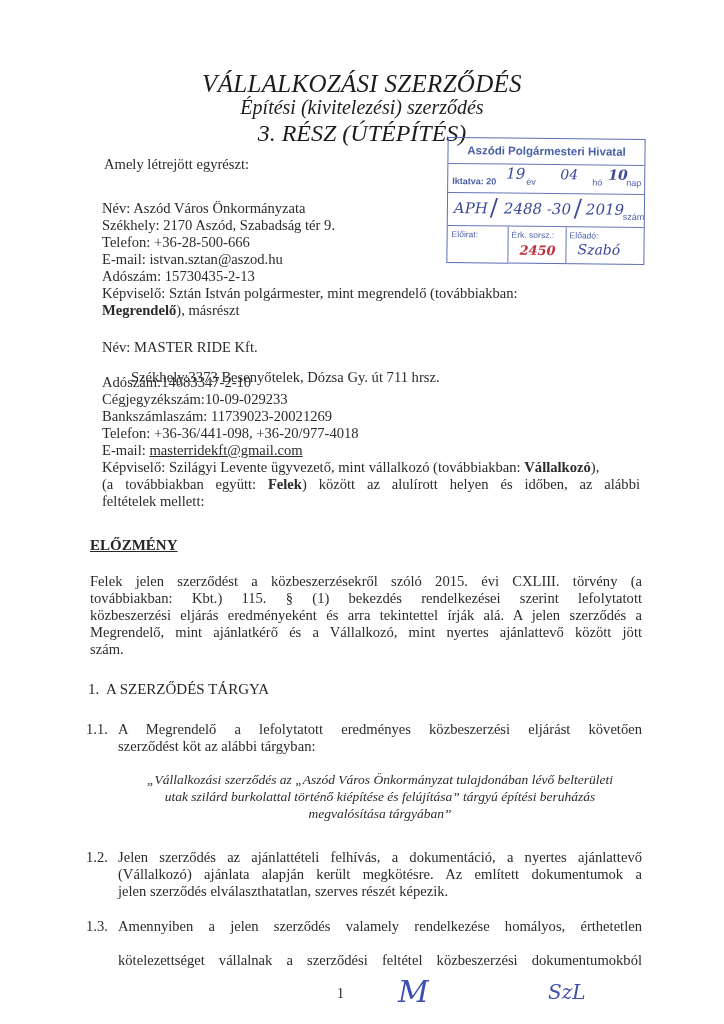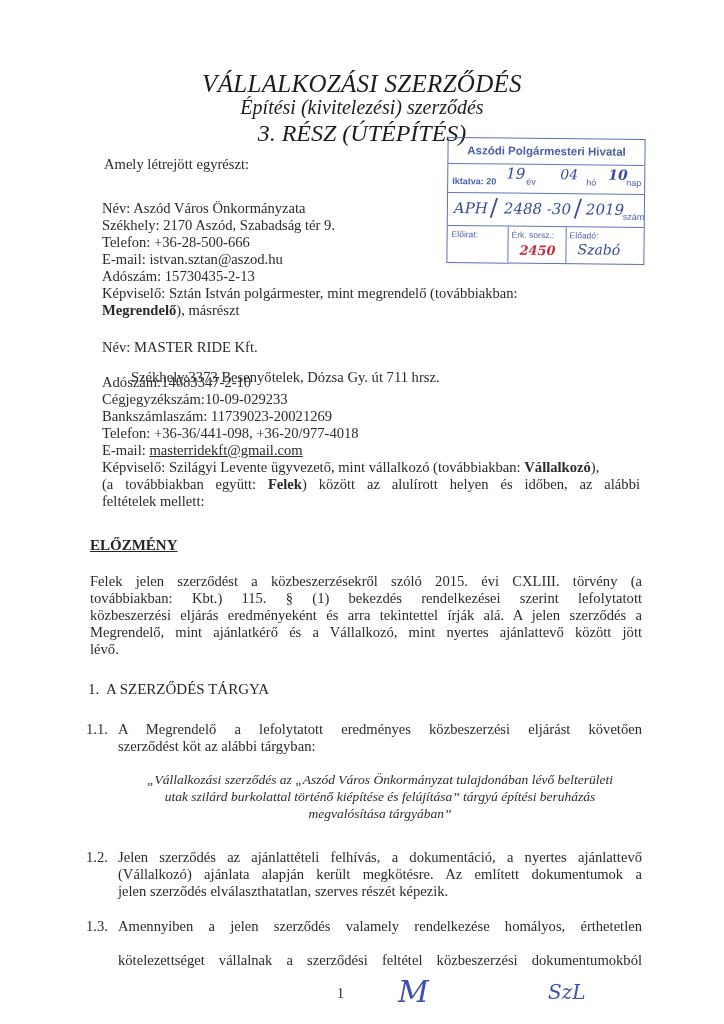--- a/index.html
+++ b/index.html
@@ -53,21 +53,21 @@
   <div class="abs title t2">Építési (kivitelezési) szerződés</div>
   <div class="abs title t3">3. RÉSZ (ÚTÉPÍTÉS)</div>
 
   <div class="stamp">
     <div class="row hdr">Aszódi Polgármesteri Hivatal</div>
     <div class="row r2">
       <span class="abs" style="left:4px; top:12px; font-weight:bold;">Iktatva: 20</span>
       <span class="hand" style="left:58px; top:0px; font-size:15px;">19</span>
       <span class="abs" style="left:78px; top:12px;">év</span>
       <span class="hand" style="left:112px; top:1px; font-size:14px;">04</span>
-      <span class="abs" style="left:138px; top:12px;">hó</span>
+      <span class="abs" style="left:144px; top:12px;">hó</span>
       <span class="hand" style="left:160px; top:1px; font-size:14px;font-weight:bold;">10</span>
       <span class="abs" style="left:178px; top:12px;">nap</span>
     </div>
     <div class="row r3">
       <span class="hand" style="left:6px; top:6px; font-size:15px;">APH</span>
       <span class="hand" style="left:42px; top:0px; font-size:24px; font-style:normal;">/</span>
       <span class="hand" style="left:56px; top:6px; font-size:15px;">2488 -30</span>
       <span class="hand" style="left:126px; top:0px; font-size:24px; font-style:normal;">/</span>
       <span class="hand" style="left:138px; top:6px; font-size:15px;">2019</span>
       <span class="abs" style="left:175px; top:17px;">szám</span>
@@ -110,21 +110,21 @@
   <div class="abs body-line just" style="left:102px; top:475px; width:538px;">
     <span>(a továbbiakban együtt: </span><span class="b">Felek</span><span>) között az alulírott helyen és időben, az alábbi</span>
   </div>
   <div class="abs body-line" style="left:102px; top:492px;">feltételek mellett:</div>
 
   <div class="abs section-head b u" style="left:90px; top:537px;">ELŐZMÉNY</div>
   <div class="abs body-line just" style="left:90px; top:572px; width:552px;">Felek jelen szerződést a közbeszerzésekről szóló 2015. évi CXLIII. törvény (a</div>
   <div class="abs body-line just" style="left:90px; top:589px; width:552px;">továbbiakban: Kbt.) 115. § (1) bekezdés rendelkezései szerint lefolytatott</div>
   <div class="abs body-line just" style="left:90px; top:606px; width:552px;">közbeszerzési eljárás eredményeként és arra tekintettel írják alá. A jelen szerződés a</div>
   <div class="abs body-line just" style="left:90px; top:623px; width:552px;">Megrendelő, mint ajánlatkérő és a Vállalkozó, mint nyertes ajánlattevő között jött</div>
-  <div class="abs body-line" style="left:90px; top:640px;">lévő.</div>
+  <div class="abs body-line" style="left:90px; top:640px;">szám.</div>
 
   <div class="abs section-head" style="left:88px; top:681px; white-space:pre;">1.  A SZERZŐDÉS TÁRGYA</div>
 
   <div class="abs body-line" style="left:86px; top:720px;">1.1.</div>
   <div class="abs body-line just" style="left:118px; top:720px; width:524px;">A Megrendelő a lefolytatott eredményes közbeszerzési eljárást követően</div>
   <div class="abs body-line" style="left:118px; top:737px;">szerződést köt az alábbi tárgyban:</div>
 
   <div class="abs body-line ital" style="left:110px; top:771px; width:540px;">„Vállalkozási szerződés az „Aszód Város Önkormányzat tulajdonában lévő belterületi</div>
   <div class="abs body-line ital" style="left:110px; top:788px; width:540px;">utak szilárd burkolattal történő kiépítése és felújítása” tárgyú építési beruházás</div>
   <div class="abs body-line ital" style="left:110px; top:805px; width:540px;">megvalósítása tárgyában”</div>

